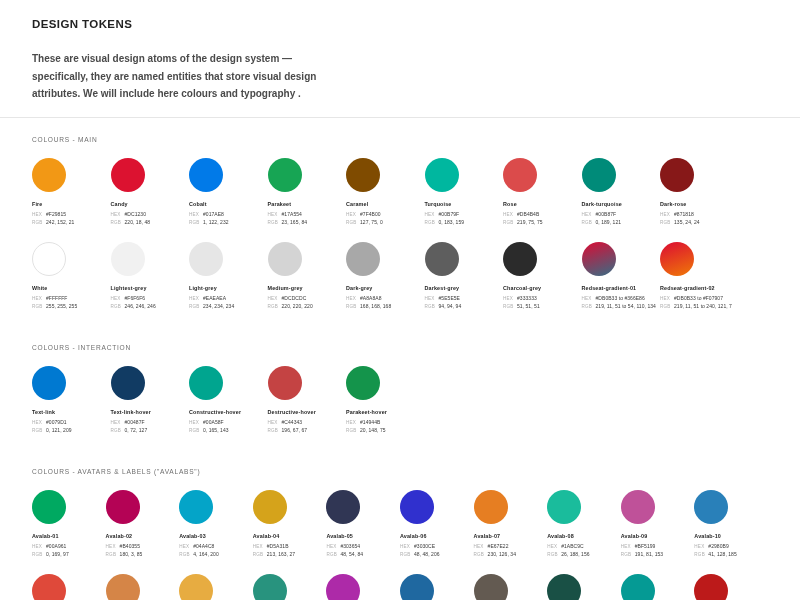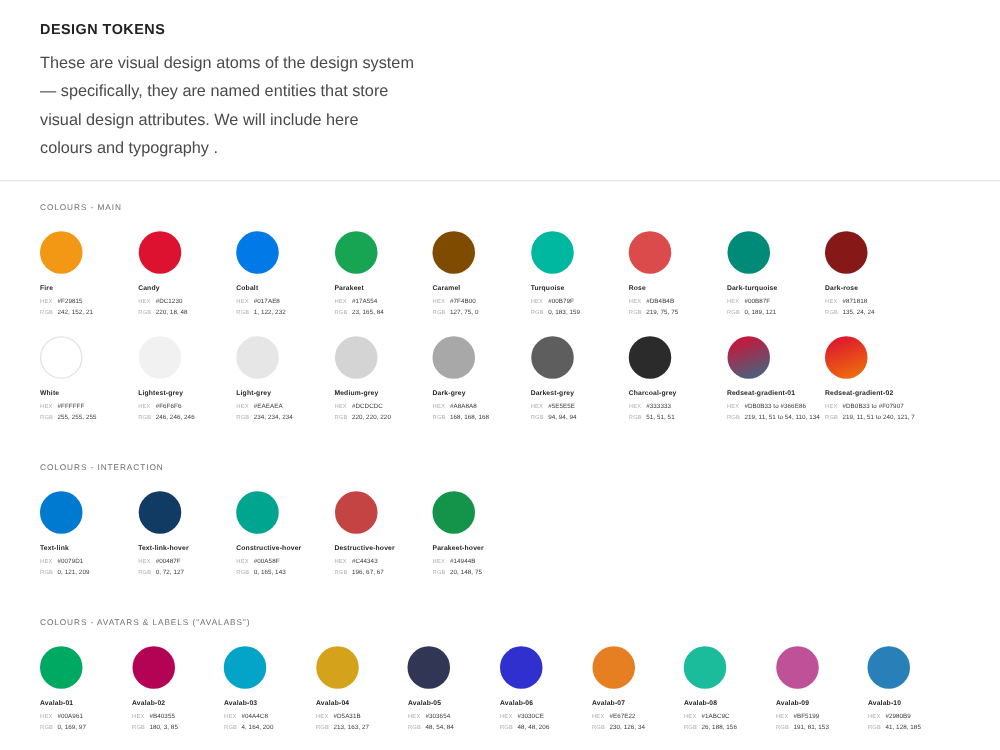--- a/index.html
+++ b/index.html
@@ -12,28 +12,28 @@
   }
   .page { width: 800px; height: 600px; position: relative; }
 
   
   .header { padding: 18px 32px 14px 32px; }
   .header h1 {
     font-size: 11.5px;
     font-weight: bold;
     letter-spacing: 0.4px;
     color: #222222;
-    margin-bottom: 9px;
+    margin-bottom: 20px;
   }
   .header p {
-    font-size: 13px;
+    font-size: 10px;
     line-height: 1.75;
     color: #4a4a4a;
     max-width: 300px;
-    font-weight: normal;
+    font-weight: bold;
   }
   .hr {
     height: 1px;
     background: #e6e6e6;
     width: 100%;
   }
 
   
   .sections { padding: 0 32px; }
   .section { margin-top: 18px; }

